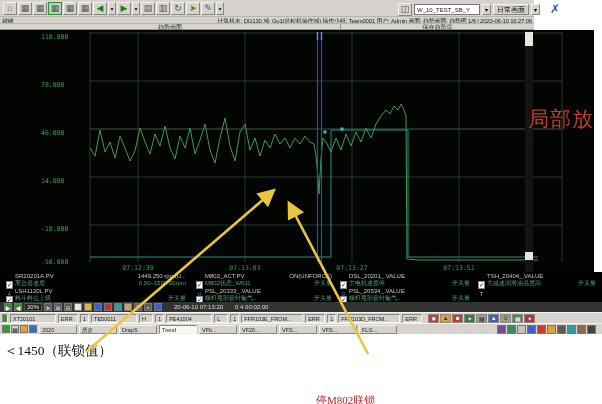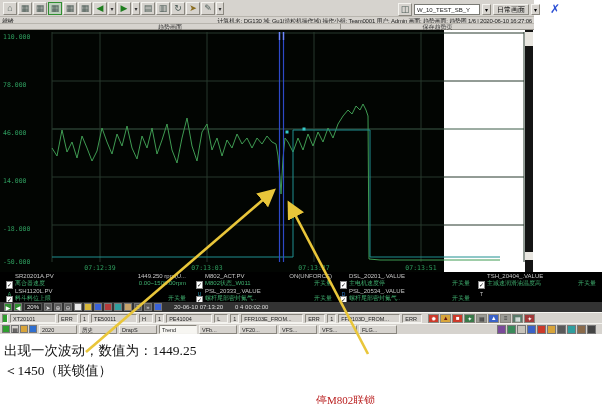--- a/index.html
+++ b/index.html
@@ -28,21 +28,21 @@
              display:flex;justify-content:space-between;box-sizing:border-box;padding:0 2px;
              letter-spacing:-0.2px;white-space:nowrap;overflow:hidden;border-bottom:1px solid #b8b5ae;}
 
   
   #titlerow{left:0;top:24px;width:534px;height:6px;background:#d6d3ce;display:flex;font-size:6px;color:#333;}
   #titlerow .cell{height:6px;line-height:6px;text-align:center;box-sizing:border-box;border-bottom:1px solid #98958e;}
   #title-left{width:340px;}
   #title-right{width:194px;border-left:1px solid #98958e;}
 
   
-  #chart{left:0;top:30px;width:444px;height:242px;background:#020502;}
+  #chart{left:0;top:30px;width:556px;height:242px;background:#020502;padding-left:38px;}
   #scrollbar{left:525px;top:30px;width:8px;height:242px;background:#141414;}
   #sb-thumb{left:0;top:2px;width:8px;height:14px;background:#e8e6e0;position:absolute;}
   #sb-bot{left:0;top:222px;width:8px;height:8px;background:#e8e6e0;position:absolute;}
 
   
   #legend{left:0;top:272px;width:602px;height:30px;background:#000;}
   .lcell{position:absolute;display:flex;gap:2px;}
   .cbx{width:7px;height:7px;background:#fff;border:1px solid #888;font-size:6px;line-height:7px;
        text-align:center;color:#000;box-sizing:border-box;}
   .mark{display:block;font-size:5px;line-height:6px;text-align:center;}
@@ -336,24 +336,24 @@
       <span class="chip" style="background: rgb(204, 58, 42);"></span>
       <span class="chip" style="background: rgb(216, 164, 58);"></span>
       <span class="chip" style="background: rgb(90, 90, 90);"></span>
       <span class="chip" style="background: rgb(47, 158, 158);"></span>
       <span class="chip" style="background: rgb(138, 106, 74);"></span>
       <span class="chip" style="background: rgb(68, 68, 68);"></span>
     </span>
 </div>
 
 <div id="zoomlabel" class="abs">
+  <div>局部放</div>
 </div>
 
 <div id="note-left" class="abs">
-  <div>出现一次波动，数值为：1449.25</div>
   <div>＜1450（联锁值）</div>
 </div>
 <div id="note-right" class="abs">
   <div>停M802联锁</div>
 </div>
 
 <svg id="overlay" class="abs">
     <defs>
       <marker id="ah" markerWidth="7" markerHeight="7" refX="5" refY="3.5" orient="auto">
         <path d="M0,0 L7,3.5 L0,7 Z" fill="#e9c63a"></path>

